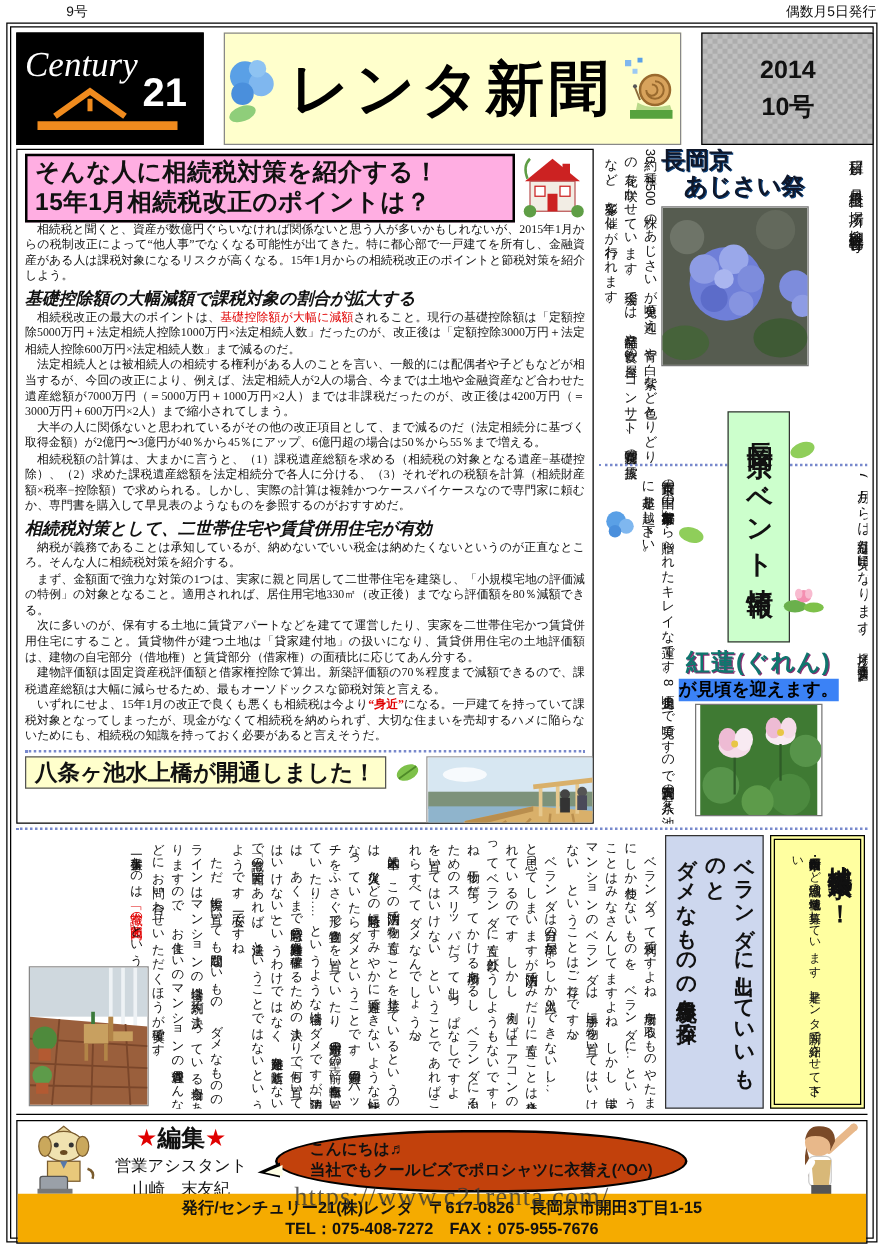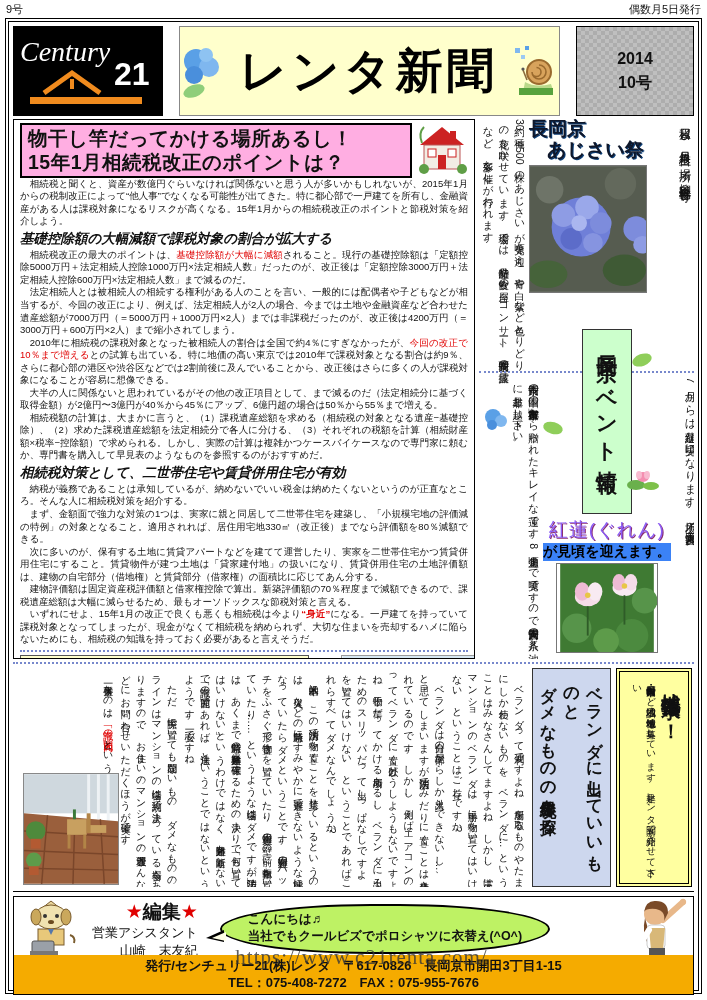--- a/index.html
+++ b/index.html
@@ -1,42 +1,42 @@
 <!DOCTYPE html>
 <html><head>
 <meta charset="utf-8">
 <style>
   * { margin:0; padding:0; box-sizing:border-box; }
   body {
     width:707px; height:1000px; overflow:hidden; background:#fff;
     font-family:"Liberation Sans","DejaVu Sans",sans-serif; color:#111;
     position:relative;
   }
-  .top-strip { display:flex; justify-content:space-between; font-size:11px; padding:2px 6px 1px 6px; }
+  .top-strip { display:flex; justify-content:space-between; font-size:11px; padding:2px 6px 1px 6px;margin-left:47px; }
   .page { margin:0 5px; border:4px double #000; background:#fff; height:976px; padding:4px; }
 
   
   .header { display:flex; gap:16px; height:90px; }
   .logo-box { width:150px; background:#000; border:1px solid #000; position:relative; flex:none; }
-  .title-banner { flex:1; background:#ffffcc; border:1px solid #888; display:flex; align-items:center; justify-content:space-between; gap:8px; position:relative; }
+  .title-banner { flex:1; background:#ffffcc; border:1px solid #888; display:flex; align-items:center; justify-content:flex-end; gap:8px; position:relative; }
   .paper-title { font-size:47px; font-weight:bold; letter-spacing:4px; color:#000; white-space:nowrap; }
-  .issue-box { width:118px; flex:none; border:1.5px solid #000;
+  .issue-box { width:138px; flex:none; border:1.5px solid #000;
     background:#b5b5b5;
     background-image:repeating-conic-gradient(#adadad 0% 25%, #bfbfbf 0% 50%);
     background-size:8px 8px;
     display:flex; flex-direction:column; justify-content:center; text-align:center;
-    font-weight:bold; font-size:16px; line-height:1.5; }
+    font-weight:bold; font-size:20px; line-height:1.5; }
 
   
   .main { display:flex; margin-top:3px; height:540px; }
   .left-col { width:462px; flex:none; border:1.5px solid #000; padding:3px 6px; overflow:hidden; }
   .headline-row { display:flex; align-items:center; gap:4px; }
   .headline-box { flex:1; background:#ffaee2; border:2px solid #000; padding:1px 6px;
     font-weight:bold; font-size:19.5px; line-height:1.25; letter-spacing:.5px; }
-  .body { font-size:9.5px; line-height:1.32; text-align:justify; }
+  .body { font-size:9.5px; line-height:1.32; text-align:justify;font-family:Liberation Serif, serif; }
   .subhead { font-size:13.5px; font-weight:bold; font-style:italic; margin:2px 0 1px 0; }
   .red { color:#e00000; }
   .bold { font-weight:bold; }
 
   .bridge-section { border-top:2px dotted #7788cc; margin-top:4px; padding-top:3px; display:flex; gap:4px; }
   .bridge-left { flex:1; }
   .bridge-title-row { display:flex; align-items:center; gap:6px; margin-bottom:2px; }
   .bridge-title { background:#ffffcc; border:1.5px solid #555; font-size:18px; font-weight:bold; padding:0 7px; white-space:nowrap; }
   .bridge-photo { width:138px; height:88px; flex:none; border:1px solid #999; }
 
@@ -51,21 +51,21 @@
   .ajisai-title .indent { padding-left:18px; }
   .hydrangea-photo { width:118px; height:128px; border:1px solid #777; display:block; margin-top:4px; }
   .schedule { width:26px; flex:none; font-size:12px; letter-spacing:1px; }
 
   .sb-event { border-top:2px dotted #7788cc; margin-top:4px; padding-top:4px; height:282px; display:flex; gap:2px; position:relative; }
   .guren-body { width:62px; flex:none; height:100%; }
   .event-center { flex:1; display:flex; flex-direction:column; align-items:center; }
   .event-banner { writing-mode:vertical-rl; background:#ccffcc; border:1.5px solid #333;
     font-size:21px; font-weight:bold; letter-spacing:3px; padding:8px 10px; height:196px; margin-top:-48px; z-index:2; }
   .guren-head { text-align:center; margin-top:3px; white-space:nowrap; }
-  .guren-name { display:block; font-size:19px; font-weight:normal; color:#8b5cf6;
+  .guren-name { display:block; font-size:19px; font-weight:bold; color:#0f766e;
     text-shadow:1px 1px 0 #8a2f72; letter-spacing:1px; }
   .guren-sub { display:block; font-size:14px; font-weight:bold; color:#000; background:#3b82f6; }
   .lotus-photo { width:102px; height:96px; border:1px solid #777; margin-top:2px; }
   .guren-note { width:26px; flex:none; font-size:11.5px; }
   .deco { position:absolute; z-index:3; }
 
   
   .bottom-section { border-top:2px dotted #7788cc; border-bottom:1px solid #000; margin-top:3px;
     height:230px; display:flex; gap:5px; padding:4px 2px; position:relative; }
   .v-article { flex:1; writing-mode:vertical-rl; font-size:10px; line-height:1.55; height:100%; overflow:hidden; }
@@ -75,24 +75,24 @@
   .veranda-banner span { display:block; }
   .info-banner { writing-mode:vertical-rl; background:#ffffa0; border:4px double #000;
     padding:5px 4px; height:100%; flex:none; width:76px; }
   .info-title { font-size:19px; font-weight:bold; letter-spacing:2px; }
   .info-body { font-size:9.5px; line-height:1.45; margin-top:2px; }
   .balcony-photo { position:absolute; left:10px; bottom:6px; width:96px; height:112px; border:1px solid #888; z-index:2; background:#fff; }
 
   
   .footer-box { border:1.5px solid #000; margin-top:4px; height:99px; position:relative; overflow:hidden; }
   .editor-strip { display:flex; align-items:center; height:64px; gap:8px; padding:2px 4px; }
-  .edit-block { text-align:right; font-size:13px; line-height:1.35; white-space:nowrap; }
+  .edit-block { text-align:center; font-size:13px; line-height:1.35; white-space:nowrap; }
   .edit-title { font-size:19px; font-weight:bold; }
   .edit-title .star { color:#e00000; }
-  .bubble { background:#bef264; border:2px solid #000; border-radius:50% / 55%;
+  .bubble { background:#c2410c; border:2px solid #000; border-radius:50% / 55%;
     padding:5px 26px 7px 26px; font-size:12.5px; font-weight:bold; line-height:1.35; position:relative; margin-left:14px; }
   .bubble:before { content:""; position:absolute; left:-16px; top:24px; width:0; height:0;
     border-top:8px solid transparent; border-bottom:4px solid transparent; border-right:18px solid #000; }
   .bubble:after { content:""; position:absolute; left:-10px; top:26px; width:0; height:0;
     border-top:6px solid transparent; border-bottom:3px solid transparent; border-right:14px solid #ffffe6; }
   .woman { margin-left:auto; flex:none; }
   .watermark { position:absolute; left:16px; right:0; bottom:24px; text-align:center;
     font-family:"Liberation Serif","DejaVu Serif",serif; font-size:21px; color:rgba(55,55,55,.8);
     letter-spacing:1px; z-index:5; }
   .orange-bar { position:absolute; left:0; right:0; bottom:0; background:#f5ab00;
@@ -143,41 +143,40 @@
       <div>2014</div>
       <div>10号</div>
     </div>
   </div>
 
   <div class="main">
 
     <div class="left-col">
       <div class="headline-row">
         <div class="headline-box">
-          <div>物干し竿だってかける場所あるし！</div>
+          <div>そんな人に相続税対策を紹介する！</div>
           <div>15年1月相続税改正のポイントは？</div>
         </div>
         <svg width="52" height="50" viewBox="0 0 52 50">
           <rect x="34" y="6" width="6" height="10" fill="#c22"></rect>
           <polygon points="26,2 4,20 48,20" fill="#c22"></polygon>
           <rect x="8" y="20" width="36" height="24" fill="#f2ede4" stroke="#b55" stroke-width="1"></rect>
           <rect x="12" y="24" width="8" height="8" fill="#fff" stroke="#c22"></rect>
           <rect x="32" y="24" width="8" height="8" fill="#fff" stroke="#c22"></rect>
           <rect x="22" y="30" width="8" height="14" fill="#c22"></rect>
           <circle cx="8" cy="44" r="5" fill="#5f9e46"></circle>
             <circle cx="46" cy="44" r="5" fill="#5f9e46"></circle>
           <path d="M6 18 q-4 -10 2 -16" stroke="#5f9e46" stroke-width="2" fill="none"></path>
         </svg>
       </div>
 
       <p class="body">　相続税と聞くと、資産が数億円ぐらいなければ関係ないと思う人が多いかもしれないが、2015年1月からの税制改正によって“他人事”でなくなる可能性が出てきた。特に都心部で一戸建てを所有し、金融資産がある人は課税対象になるリスクが高くなる。15年1月からの相続税改正のポイントと節税対策を紹介しよう。</p>
       <h3 class="subhead">基礎控除額の大幅減額で課税対象の割合が拡大する</h3>
       <p class="body"><span>　相続税改正の最大のポイントは、</span><span class="red">基礎控除額が大幅に減額</span><span>されること。現行の基礎控除額は「定額控除5000万円＋法定相続人控除1000万円×法定相続人数」だったのが、改正後は「定額控除3000万円＋法定相続人控除600万円×法定相続人数」まで減るのだ。</span></p>
       <p class="body">　法定相続人とは被相続人の相続する権利がある人のことを言い、一般的には配偶者や子どもなどが相当するが、今回の改正により、例えば、法定相続人が2人の場合、今までは土地や金融資産など合わせた遺産総額が7000万円（＝5000万円＋1000万円×2人）までは非課税だったのが、改正後は4200万円（＝3000万円＋600万円×2人）まで縮小されてしまう。</p>
-      <p class="body"><span>　2010年に相続税の課税対象となった被相続人の割合は全国で約4％にすぎなかったが、</span><span class="red">今回の改正で10％まで増える</span><span>との試算も出ている。特に地価の高い東京では2010年で課税対象となる割合は約9％、さらに都心部の港区や渋谷区などでは2割前後に及んでいることから、改正後はさらに多くの人が課税対象になることが容易に想像できる。</span></p>
       <p class="body">　大半の人に関係ないと思われているがその他の改正項目として、まで減るのだ（法定相続分に基づく取得金額）が2億円〜3億円が40％から45％にアップ、6億円超の場合は50％から55％まで増える。</p>
       <p class="body">　相続税額の計算は、大まかに言うと、（1）課税遺産総額を求める（相続税の対象となる遺産−基礎控除）、（2）求めた課税遺産総額を法定相続分で各人に分ける、（3）それぞれの税額を計算（相続財産額×税率−控除額）で求められる。しかし、実際の計算は複雑かつケースバイケースなので専門家に頼むか、専門書を購入して早見表のようなものを参照するのがおすすめだ。</p>
       <h3 class="subhead">相続税対策として、二世帯住宅や賃貸併用住宅が有効</h3>
       <p class="body">　納税が義務であることは承知しているが、納めないでいい税金は納めたくないというのが正直なところ。そんな人に相続税対策を紹介する。</p>
       <p class="body">　まず、金額面で強力な対策の1つは、実家に親と同居して二世帯住宅を建築し、「小規模宅地の評価減の特例」の対象となること。適用されれば、居住用宅地330㎡（改正後）までなら評価額を80％減額できる。</p>
       <p class="body">　次に多いのが、保有する土地に賃貸アパートなどを建てて運営したり、実家を二世帯住宅かつ賃貸併用住宅にすること。賃貸物件が建つ土地は「貸家建付地」の扱いになり、賃貸併用住宅の土地評価額は、建物の自宅部分（借地権）と賃貸部分（借家権）の面積比に応じてあん分する。</p>
       <p class="body">　建物評価額は固定資産税評価額と借家権控除で算出。新築評価額の70％程度まで減額できるので、課税遺産総額は大幅に減らせるため、最もオーソドックスな節税対策と言える。</p>
       <p class="body"><span>　いずれにせよ、15年1月の改正で良くも悪くも相続税は今より</span><span class="red bold">“身近”</span><span>になる。一戸建てを持っていて課税対象となってしまったが、現金がなくて相続税を納められず、大切な住まいを売却するハメに陥らないためにも、相続税の知識を持っておく必要があると言えそうだ。</span></p>
 
       <div class="bridge-section">

